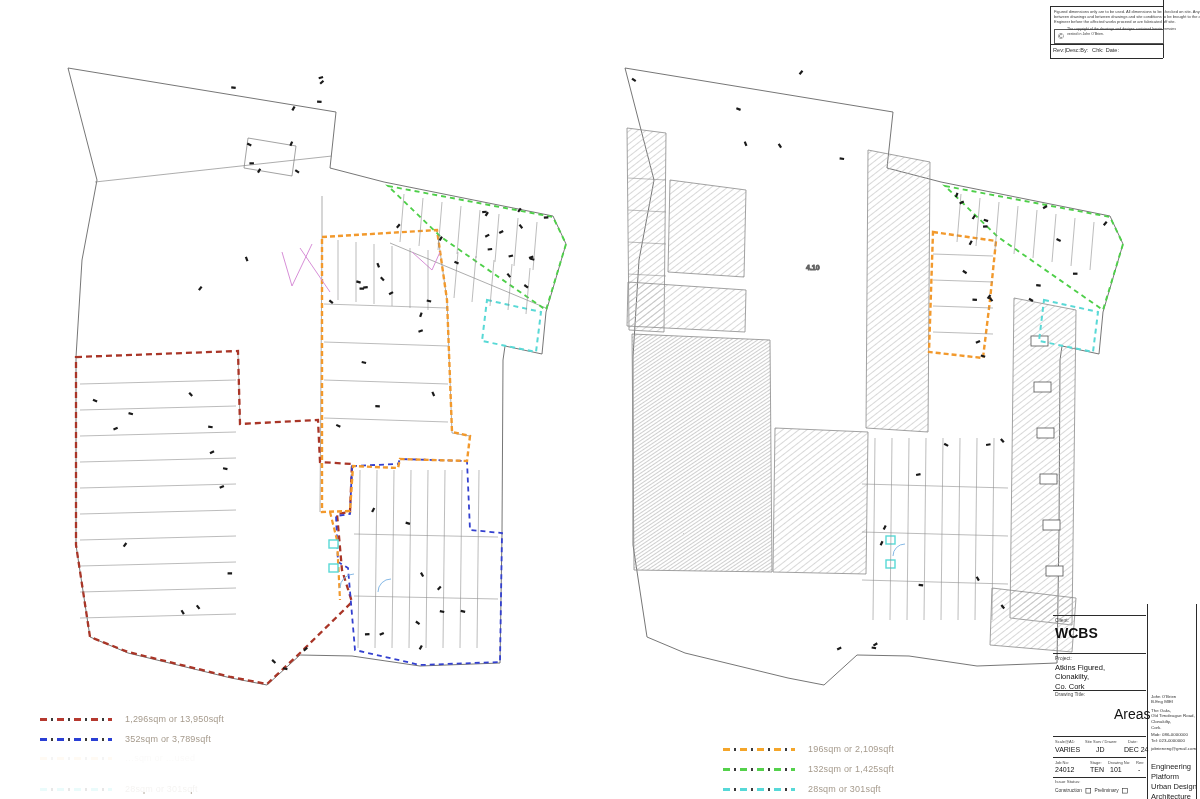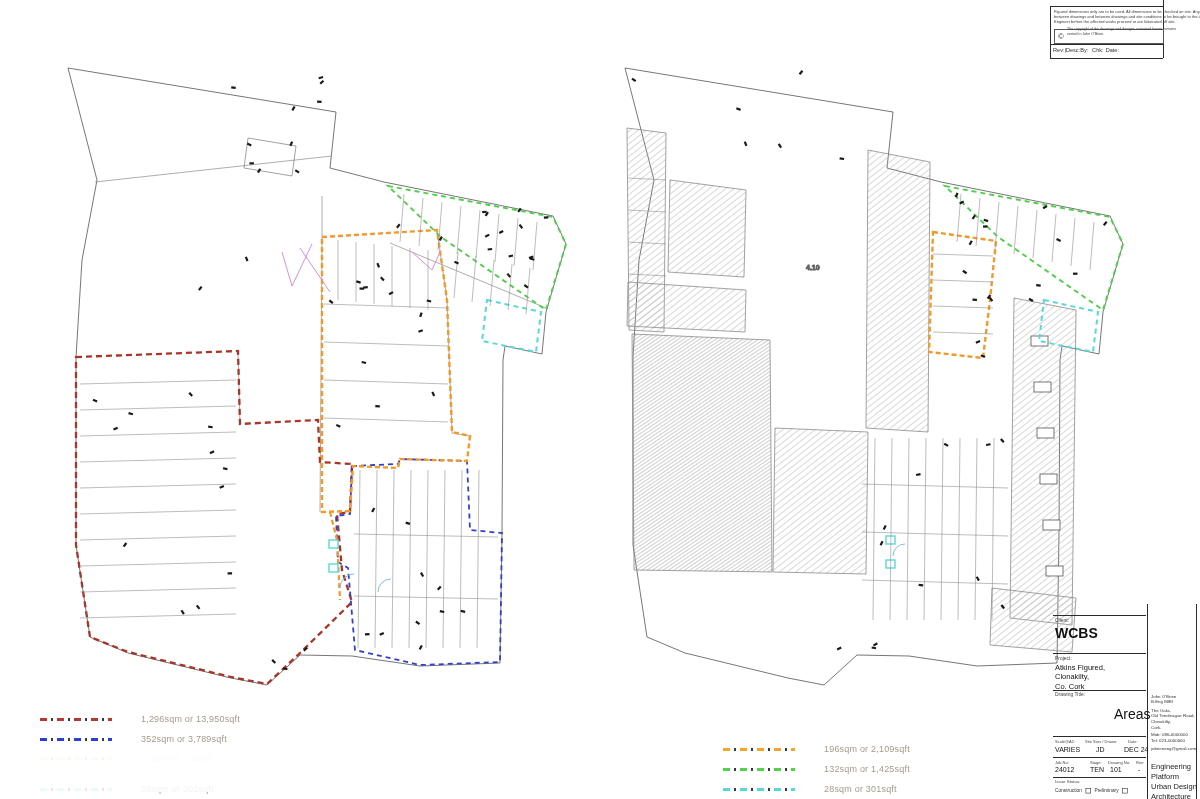--- a/index.html
+++ b/index.html
@@ -13,21 +13,21 @@
   .micro{font-size:8px;line-height:1.22;color:#3a3a3a;}
   .copybox{position:absolute;border:0.5px solid #555;display:flex;align-items:center;gap:3px;padding:1px 3px;}
   .cicon{font-size:8px;color:#333;}
   .revhead{position:absolute;display:flex;font-size:9px;color:#333;}
   
   .tb-label{font-size:8px;color:#444;}
   .tb-val{font-size:14px;color:#111;font-weight:bold;}
   .chk{display:inline-block;width:7px;height:7px;border:1px solid #333;background:#fff;vertical-align:middle;}
   .services div{font-size:7.5px;font-weight:normal;color:#222;line-height:1.35;}
   
-  .lrow{position:absolute;display:flex;align-items:center;gap:29px;}
+  .lrow{position:absolute;display:flex;align-items:center;gap:13px;}
   .dash{width:72px;height:3px;flex:0 0 auto;}
   .llabel{font-size:9px;color:#a59a8c;letter-spacing:.2px;}
   .obscured{opacity:.45;}
   
   #wmband{position:absolute;left:0;top:749px;width:350px;height:43px;background:rgba(255,255,255,.88);}
   #wm{position:absolute;left:10px;top:756px;display:flex;align-items:center;gap:8px;}
   #wmicon{position:relative;width:24px;height:24px;border-radius:50%;flex:0 0 auto;}
   #wmicon .ring{position:absolute;left:5px;top:5px;width:8px;height:8px;border:3px solid #fff;border-radius:50%;}
   #wmicon .tail{position:absolute;left:14px;top:14px;width:6px;height:3px;background:#fff;transform:rotate(40deg);border-radius:1px;}
   #wmtext{font-size:20px;font-weight:600;letter-spacing:.2px;}

